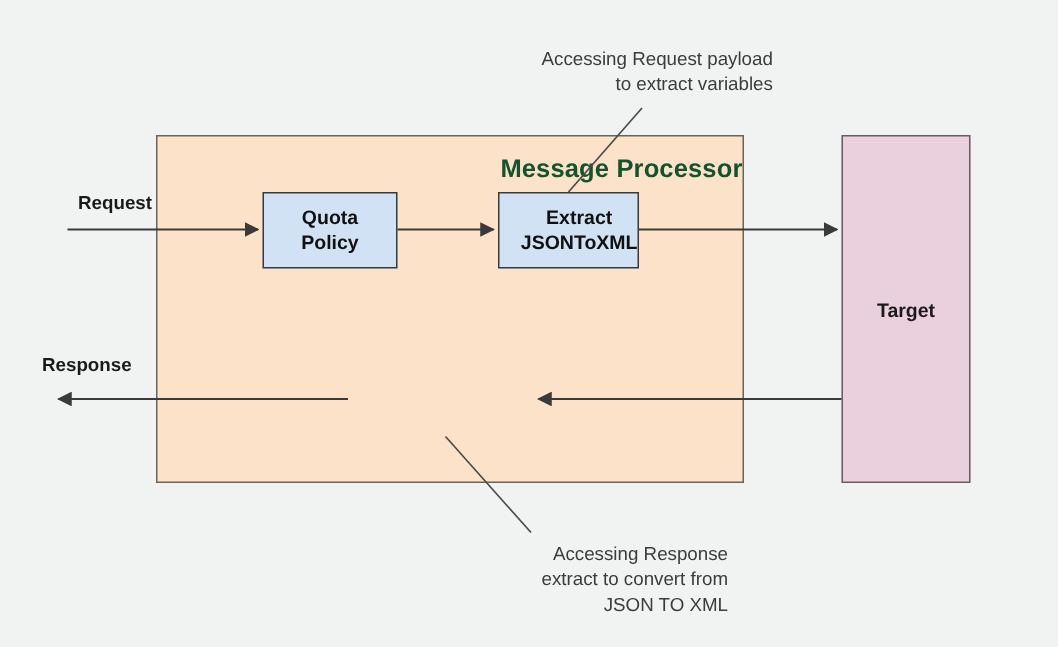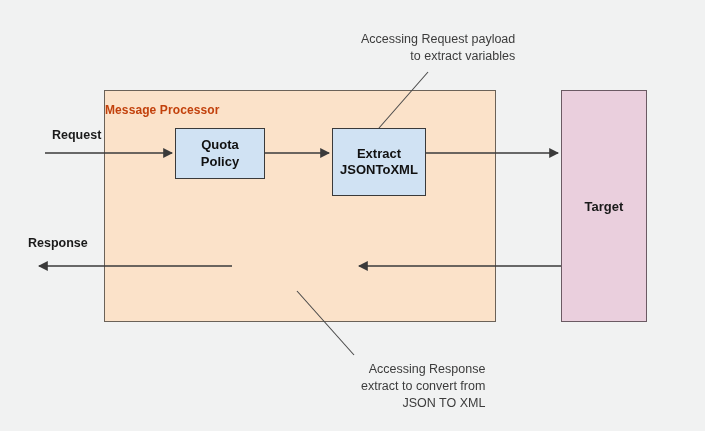--- a/index.html
+++ b/index.html
@@ -31,24 +31,24 @@
     height: 232px;
     background: #fbe2c9;
     border: 1px solid #6b6258;
     display: block;
   }
   #mp-title {
     position: absolute;
     left: 0;
     right: 0;
     top: 12px;
-    text-align: left;
-    font-size: 12px;
+    text-align: right;
+    font-size: 17px;
     font-weight: bold;
-    color: #c2410c;
+    color: #14532d;
     letter-spacing: 0.1px;
   }
   #target-box {
     left: 561px;
     top: 90px;
     width: 86px;
     height: 232px;
     background: #eacfdd;
     border: 1px solid #6b5a63;
     font-size: 13px;
@@ -66,21 +66,22 @@
   #quota-box {
     left: 175px;
     top: 128px;
     width: 90px;
     height: 51px;
   }
   #extract-box {
     left: 332px;
     top: 128px;
     width: 94px;
-    height: 68px;
+    height: 51px;
+    justify-content: flex-end;
   }
   #jsontoxml-box {
     left: 232px;
     top: 241px;
     width: 124px;
     height: 49px;
   }
   .flow-label {
     position: absolute;
     font-size: 12.5px;

